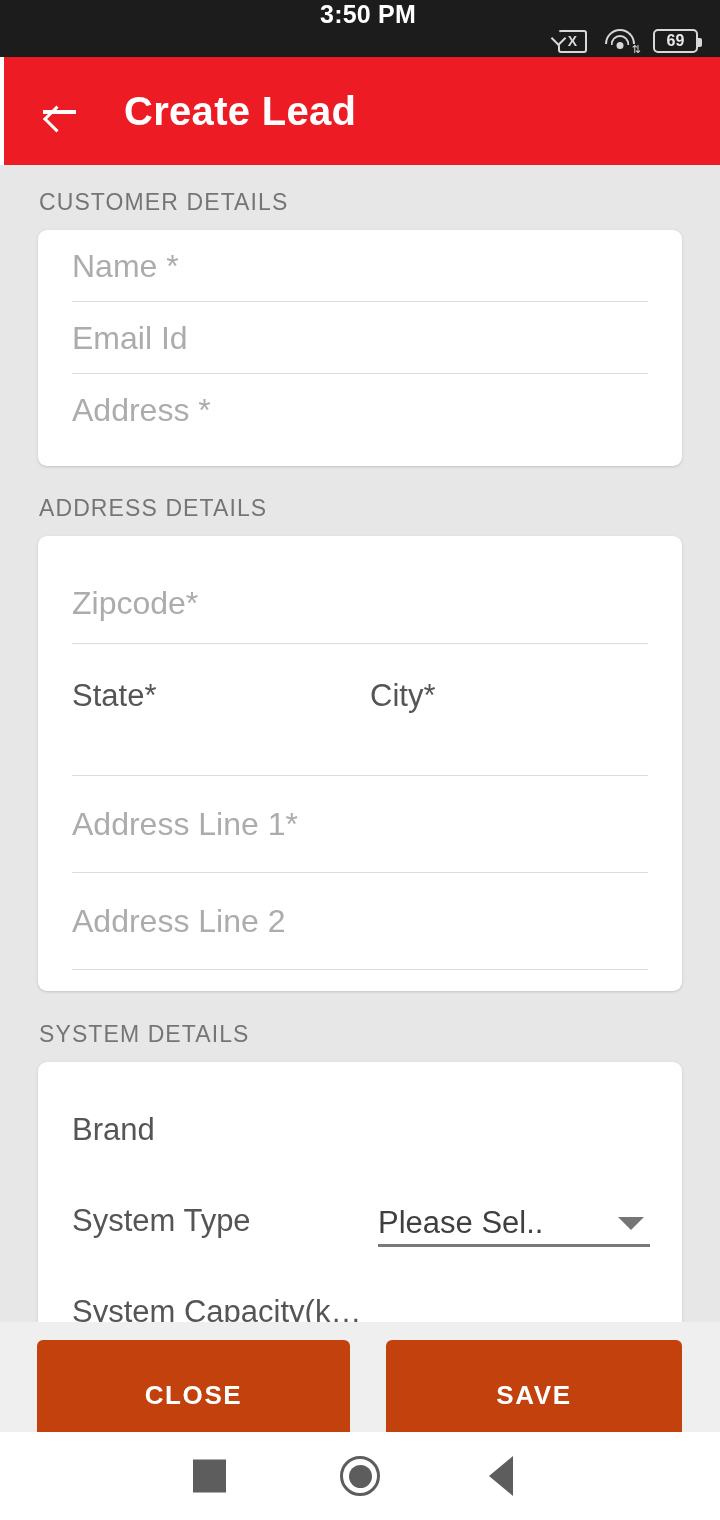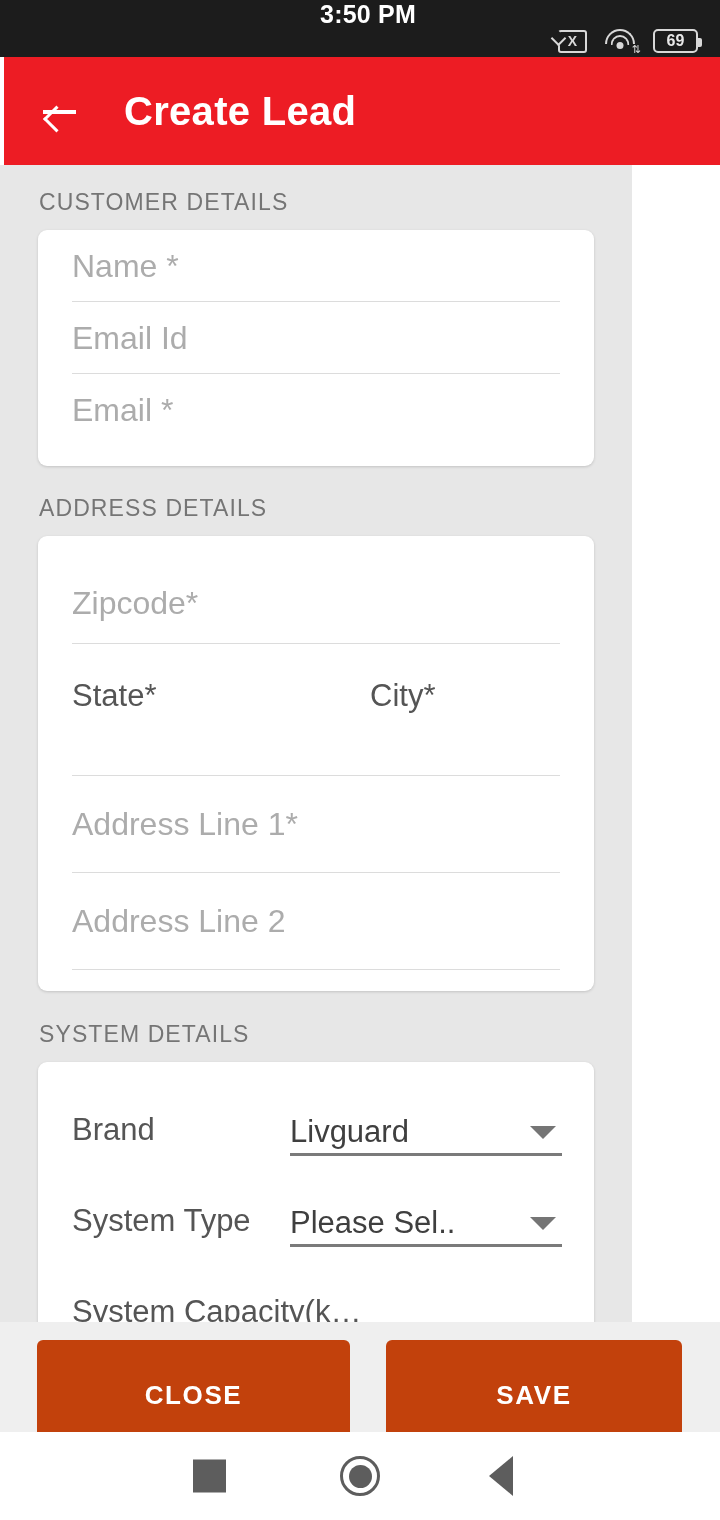--- a/index.html
+++ b/index.html
@@ -82,21 +82,21 @@
     border-left:3.5px solid #ffffff; border-bottom:3.5px solid #ffffff;
     transform:rotate(45deg); transform-origin:left bottom;
   }
   .appbar-title {
     color:#ffffff; font-size:40px; font-weight:bold;
     margin-left:36px; letter-spacing:.3px;
   }
 
   
   .content {
-    position:absolute; top:165px; left:0; width:632px; height:1157px;
+    position:absolute; top:165px; left:0; width:720px; height:1157px;
     background:#E7E7E7; overflow:hidden;
   }
   .section-label {
     color:#757575; font-size:23px; letter-spacing:1.1px;
     padding-left:39px;
   }
   .card {
     background:#ffffff; border-radius:9px;
     margin:14px 38px 0 38px;
     box-shadow:0 1px 3px rgba(0,0,0,.16);
@@ -218,21 +218,21 @@
     <div class="card">
       <div class="row-h">
         <span class="ph">Name *</span>
       </div>
       <div class="uline"></div>
       <div class="row-h">
         <span class="ph">Email Id</span>
       </div>
       <div class="uline"></div>
       <div class="row-h">
-        <span class="ph">Email *</span>
+        <span class="ph">Address *</span>
       </div>
       <div style="height:21px;"></div>
     </div>
 
     <div class="section-label" style="margin-top:29px;">ADDRESS DETAILS</div>
     <div class="card">
       <div class="addr-zip">
         <span class="ph">Zipcode*</span>
       </div>
       <div class="uline"></div>
@@ -254,25 +254,20 @@
       </div>
       <div class="uline"></div>
       <div style="height:21px;"></div>
     </div>
 
     <div class="section-label" style="margin-top:30px;">SYSTEM DETAILS</div>
     <div class="card">
       <div style="height:22px;"></div>
       <div class="sys-row">
         <span class="sys-lbl">Brand</span>
-        <div class="sys-ctrl">
-          <span class="val">Livguard</span>
-          <span class="caret"></span>
-          <span class="bar"></span>
-        </div>
       </div>
       <div class="sys-row">
         <span class="sys-lbl">System Type</span>
         <div class="sys-ctrl">
           <span class="val">Please Sel..</span>
           <span class="caret"></span>
           <span class="bar"></span>
         </div>
       </div>
       <div class="sys-row">

